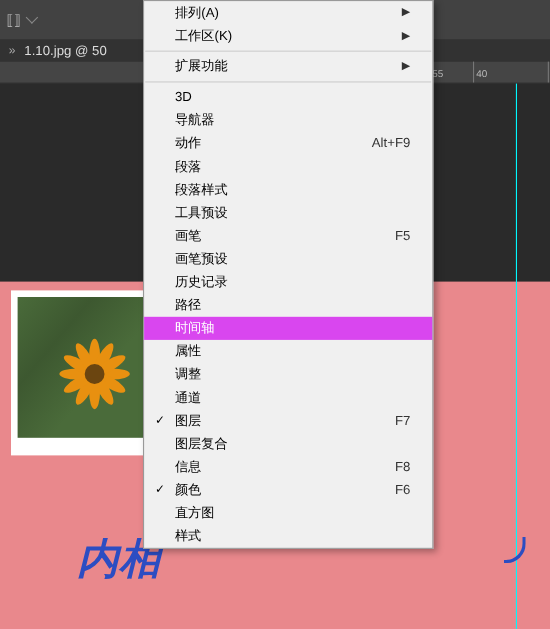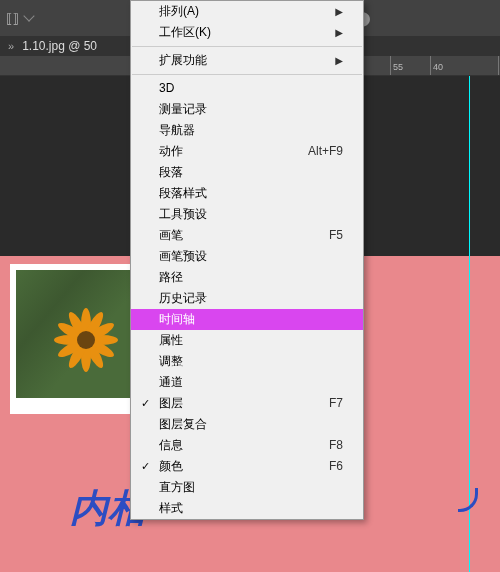--- a/index.html
+++ b/index.html
@@ -152,21 +152,21 @@
       top: -4px;
       border-left: 10px solid #1ed8c5;
       border-top: 5px solid transparent;
       border-bottom: 5px solid transparent;
     }
     
     .menu {
       position: absolute;
       left: 130px;
       top: 0;
-      width: 234px;
+      width: 264px;
       background: #f0f0f0;
       border: 1px solid #999;
       z-index: 100;
       box-shadow: 3px 3px 6px rgba(0,0,0,0.3);
     }
     .menu-item {
       display: flex;
       align-items: center;
       justify-content: space-between;
       padding: 3px 20px 3px 28px;
@@ -263,23 +263,20 @@
     <div class="menu-sep"></div>
     <div class="menu-item">
       <span>扩展功能</span>
       <span class="menu-arrow">▶</span>
     </div>
     <div class="menu-sep"></div>
     <div class="menu-item">
       <span>3D</span>
     </div>
     <div class="menu-item">
-      <span>测量记录</span>
-    </div>
-    <div class="menu-item">
       <span>导航器</span>
     </div>
     <div class="menu-item">
       <span>动作</span>
       <span class="menu-shortcut">Alt+F9</span>
     </div>
     <div class="menu-item">
       <span>段落</span>
     </div>
     <div class="menu-item">
@@ -289,24 +286,24 @@
       <span>工具预设</span>
     </div>
     <div class="menu-item">
       <span>画笔</span>
       <span class="menu-shortcut">F5</span>
     </div>
     <div class="menu-item">
       <span>画笔预设</span>
     </div>
     <div class="menu-item">
+      <span>历史记录</span>
+    </div>
+    <div class="menu-item">
       <span>路径</span>
-    </div>
-    <div class="menu-item">
-      <span>历史记录</span>
     </div>
     <div class="menu-item highlighted">
       <span>时间轴</span>
     </div>
     <div class="menu-item">
       <span>属性</span>
     </div>
     <div class="menu-item">
       <span>调整</span>
     </div>

